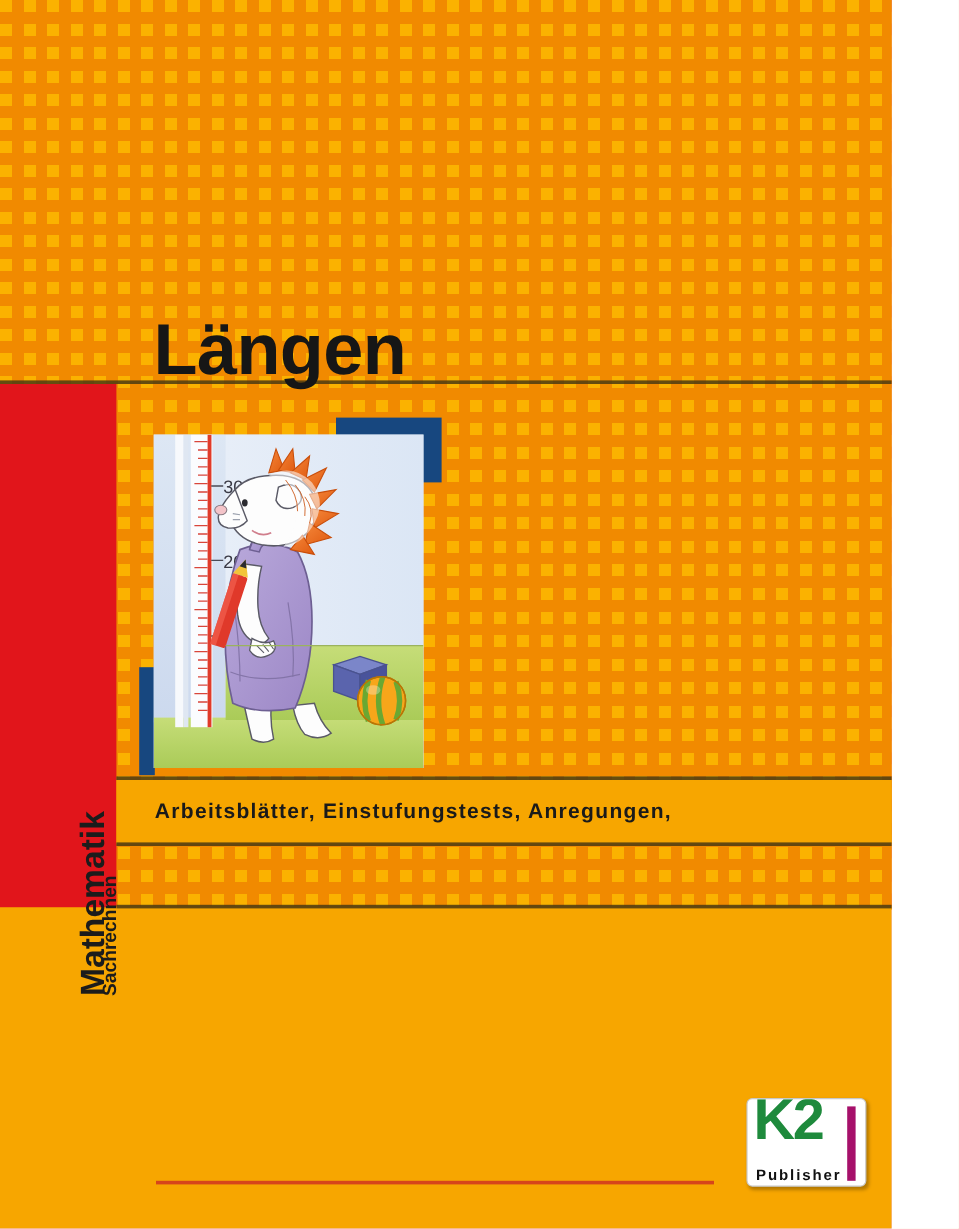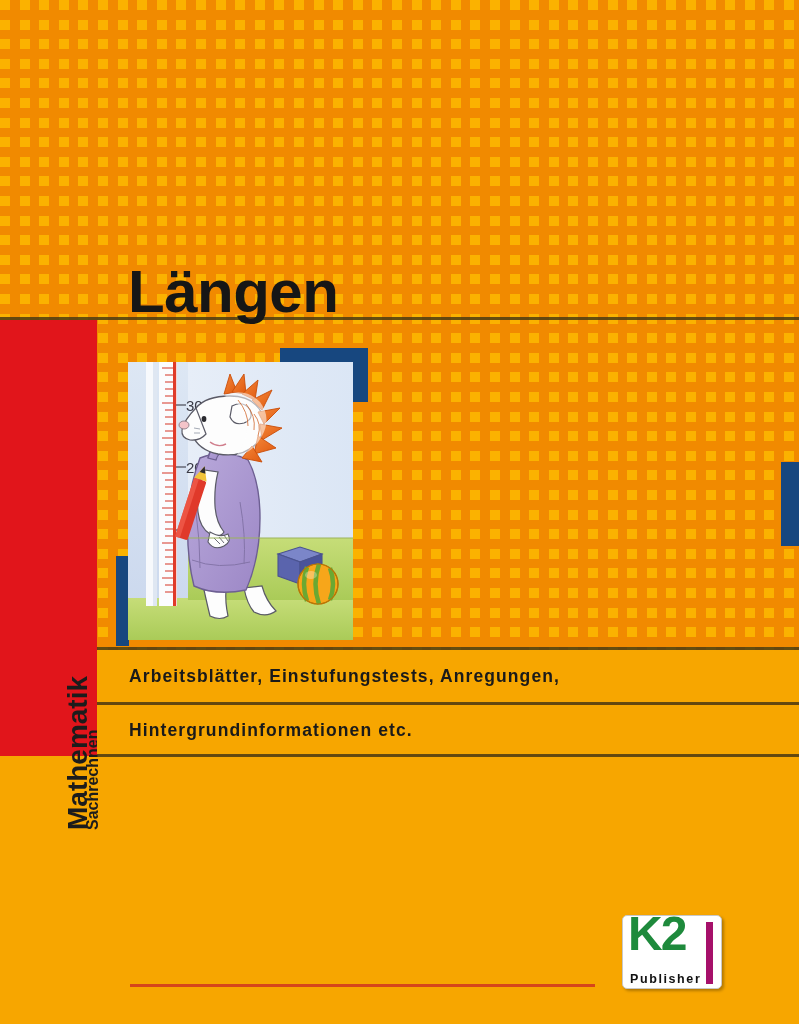--- a/index.html
+++ b/index.html
@@ -6,21 +6,21 @@
     margin: 0;
     padding: 0;
     background: #ffffff;
   }
   body {
     font-family: "Liberation Sans", sans-serif;
   }
 
   .cover {
     position: relative;
-    width: 799px;
+    width: 743px;
     height: 1024px;
     overflow: hidden;
     background: #f0abfc;
   }
 
   
   .pattern-bg {
     position: absolute;
     left: 0;
     top: 0;
@@ -461,23 +461,20 @@
         <line x1="60" y1="176" x2="225" y2="176" stroke="#9bb35d" stroke-width="1.2"></line>
       </svg>
     </div>
   </div>
 
   <div class="band-line band-line-a"></div>
   <div class="band band-1">
     <span class="band-text">Arbeitsblätter, Einstufungstests, Anregungen,</span>
   </div>
   <div class="band-line band-line-b"></div>
-  <div class="band band-2">
-    <span class="band-text">Hintergrundinformationen etc.</span>
-  </div>
   <div class="band-line band-line-c"></div>
 
   <div class="blue-tab"></div>
 
   <div class="bottom-rule"></div>
 
   <div class="logo">
     <span class="logo-k2">K2</span>
     <span class="logo-bar"></span>
     <span class="logo-publisher">Publisher</span>

